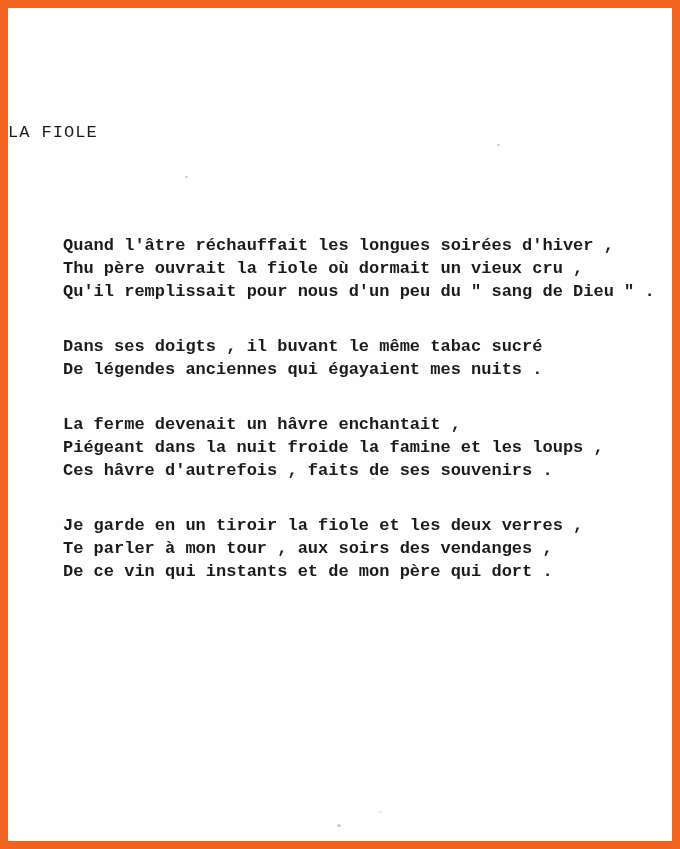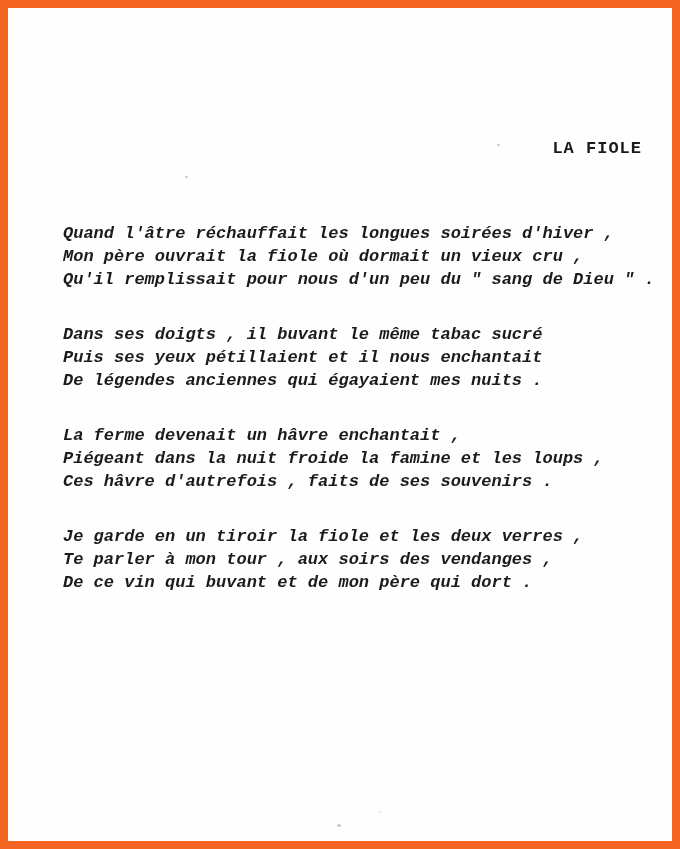--- a/index.html
+++ b/index.html
@@ -17,39 +17,38 @@
     overflow: hidden;
     font-family: "Liberation Mono", "DejaVu Sans Mono", monospace;
     font-weight: 700;
     color: #1b1b1b;
   }
   .title {
     position: absolute;
     top: 113px;
     left: 0;
     right: 14px;
-    margin: 16px;
-    text-align: right;
+    margin: 0;
+    text-align: left;
     font-size: 17px;
-    font-weight: 700;
+    font-weight: 400;
     letter-spacing: 1px;
     line-height: 23px;
   }
   .poem {
     position: absolute;
     top: 214px;
     left: 55px;
     right: 20px;
     font-size: 17px;
     line-height: 23px;
     letter-spacing: 0;
   }
   .stanza {
-    margin: 0 0 32px 0;
-    font-style: italic;
+    margin: 12px 0 32px 0;
   }
   .line {
     white-space: pre;
   }
   .speck {
     position: absolute;
     background: #9a9a9a;
     border-radius: 50%;
     opacity: 0.55;
   }
@@ -63,40 +62,39 @@
 <body>
 
 <div class="page">
 
   <h1 class="title">LA FIOLE</h1>
 
   <div class="poem">
 
     <div class="stanza">
       <div class="line">Quand l'âtre réchauffait les longues soirées d'hiver ,</div>
-      <div class="line">Mon père ouvrait la fiole où dormait un vieux cru ,</div>
+      <div class="line">Thu père ouvrait la fiole où dormait un vieux cru ,</div>
       <div class="line">Qu'il remplissait pour nous d'un peu du " sang de Dieu " .</div>
     </div>
 
     <div class="stanza">
       <div class="line">Dans ses doigts , il buvant le même tabac sucré</div>
-      <div class="line">Puis ses yeux pétillaient et il nous enchantait</div>
       <div class="line">De légendes anciennes qui égayaient mes nuits .</div>
     </div>
 
     <div class="stanza">
       <div class="line">La ferme devenait un hâvre enchantait ,</div>
       <div class="line">Piégeant dans la nuit froide la famine et les loups ,</div>
       <div class="line">Ces hâvre d'autrefois , faits de ses souvenirs .</div>
     </div>
 
     <div class="stanza">
       <div class="line">Je garde en un tiroir la fiole et les deux verres ,</div>
       <div class="line">Te parler à mon tour , aux soirs des vendanges ,</div>
-      <div class="line">De ce vin qui buvant et de mon père qui dort .</div>
+      <div class="line">De ce vin qui instants et de mon père qui dort .</div>
     </div>
 
   </div>
 
   <span class="speck s1"></span>
   <span class="speck s2"></span>
   <span class="speck s3"></span>
   <span class="speck s4"></span>
   <span class="speck s5"></span>
 

